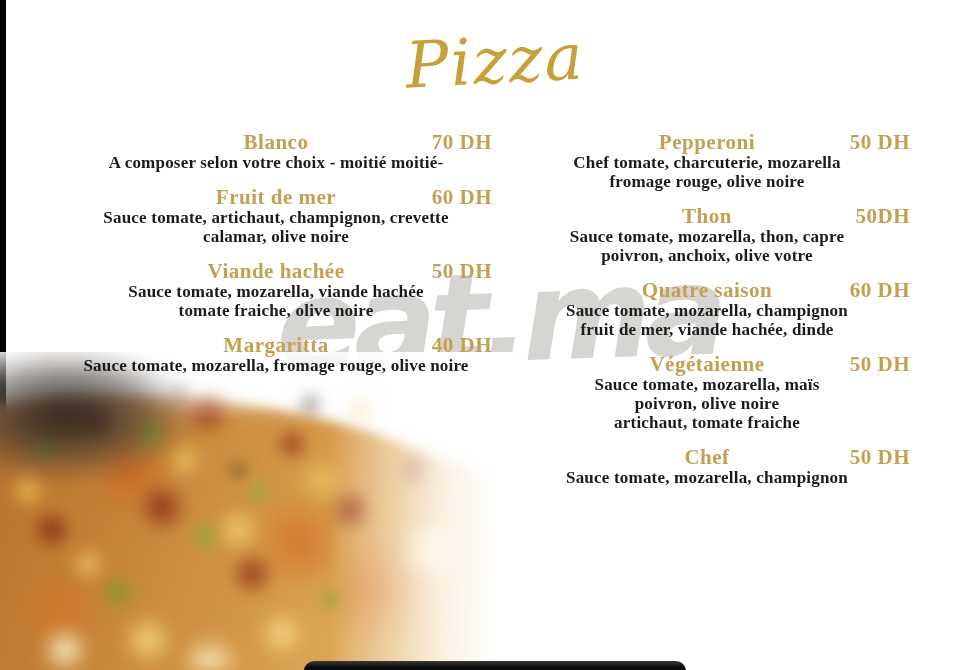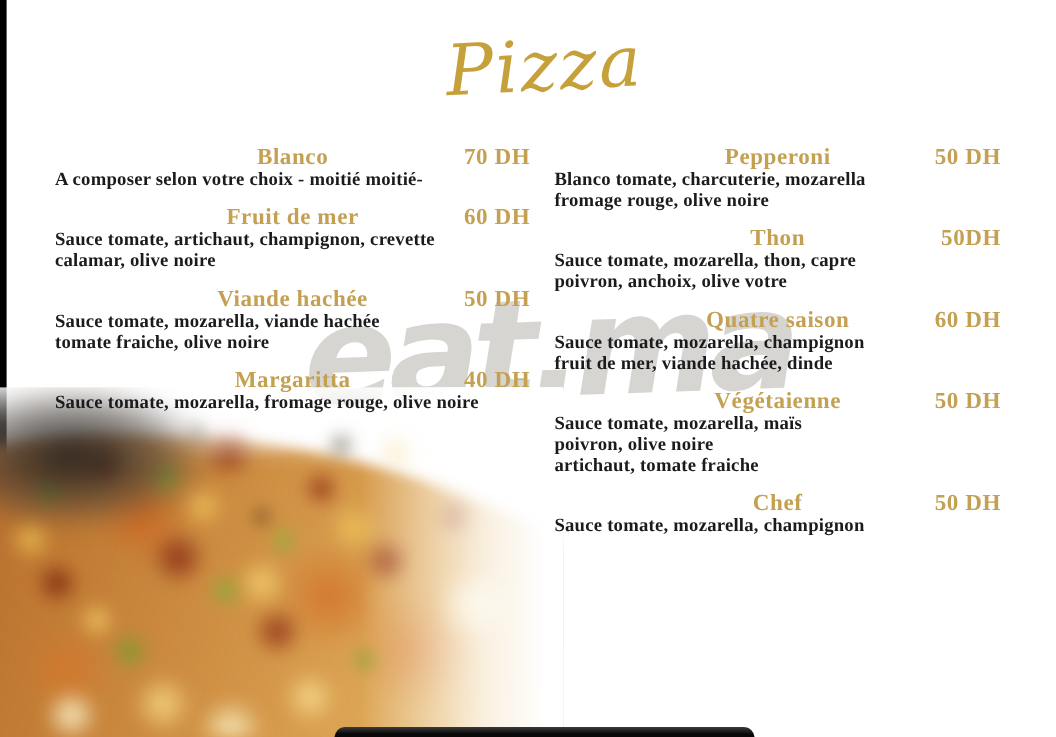--- a/index.html
+++ b/index.html
@@ -28,32 +28,32 @@
 
   
   .watermark{
     position:absolute;left:276px;top:246px;z-index:1;
     font-family:"DejaVu Sans", sans-serif;font-style:italic;font-weight:bold;
     font-size:124px;letter-spacing:-7px;color:var(--watermark);
     transform:rotate(-2deg);white-space:nowrap;
   }
 
   .col{position:absolute;top:131px;z-index:3;}
-  .col-left{left:50px;width:432px;}
+  .col-left{left:60px;width:432px;}
   .col-right{left:504px;width:406px;}
 
   .menu-item{margin:0 0 14px 0;}
   .item-head{
     position:relative;text-align:center;
     font-weight:bold;font-size:21px;line-height:22px;color:var(--gold);
   }
   .item-name{letter-spacing:.5px;}
   .item-price{position:absolute;right:0;top:0;letter-spacing:.5px;}
   .item-desc{
-    font-weight:bold;font-size:17px;line-height:19px;
+    text-align:center;font-weight:bold;font-size:17px;line-height:19px;
     color:var(--text);letter-spacing:.2px;
   }
   .item-desc div{white-space:nowrap;}
 
   
   .pizza-photo{position:absolute;left:0;top:352px;width:512px;height:318px;overflow:hidden;z-index:2;}
   .pizza-base{
     position:absolute;left:-420px;top:44px;width:1150px;height:760px;border-radius:50%;
     transform:rotate(4deg);filter:blur(6px);
     background:linear-gradient(105deg,#8f4c20 0%,#a85e28 18%,#c07a33 36%,#d69a4b 54%,#e7ba66 70%,#f1d492 85%,#f7e7bd 100%);
@@ -168,21 +168,21 @@
   </div>
 </div>
 
   <div class="col col-right">
   <div class="menu-item">
     <div class="item-head">
       <span class="item-name">Pepperoni</span>
       <span class="item-price">50 DH</span>
     </div>
     <div class="item-desc">
-          <div>Blanco tomate, charcuterie, mozarella</div>
+          <div>Chef tomate, charcuterie, mozarella</div>
           <div>fromage rouge, olive noire</div>
         </div>
   </div>
 
   <div class="menu-item">
     <div class="item-head">
       <span class="item-name">Thon</span>
       <span class="item-price">50DH</span>
     </div>
     <div class="item-desc">

